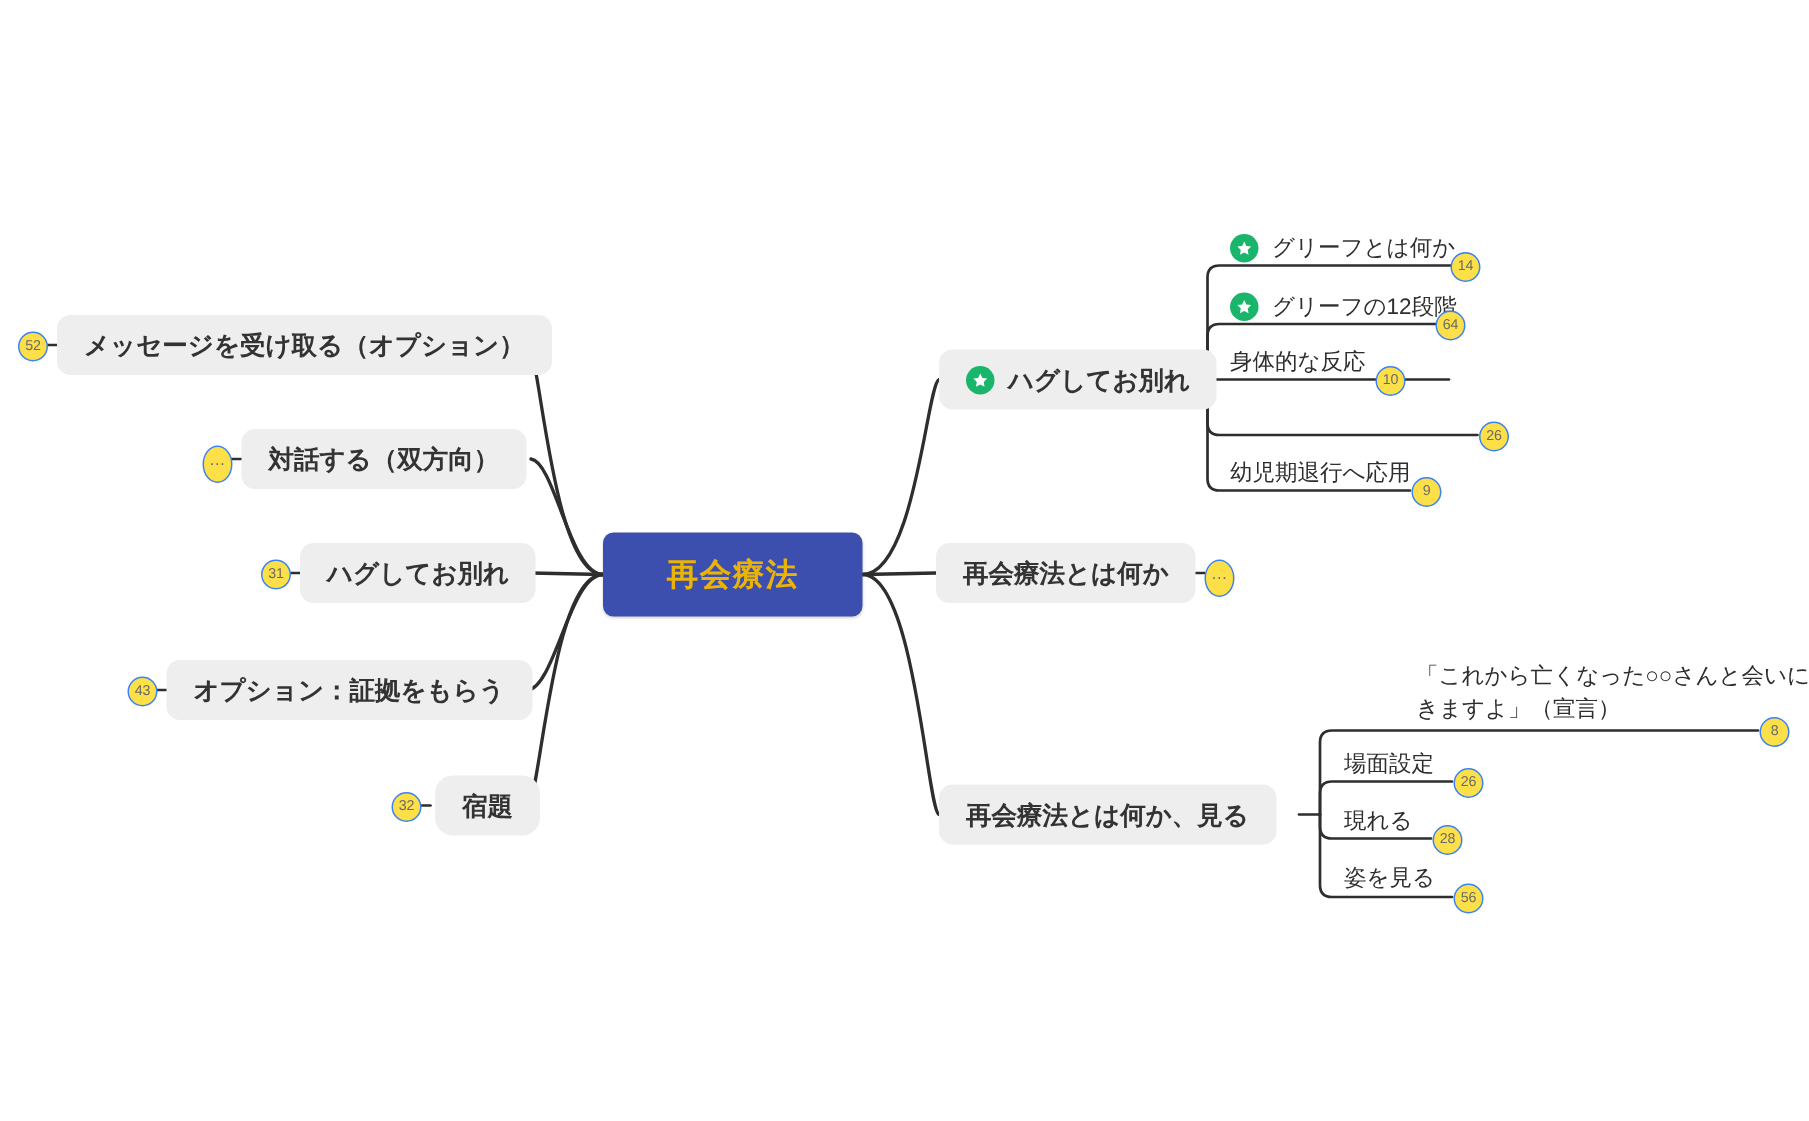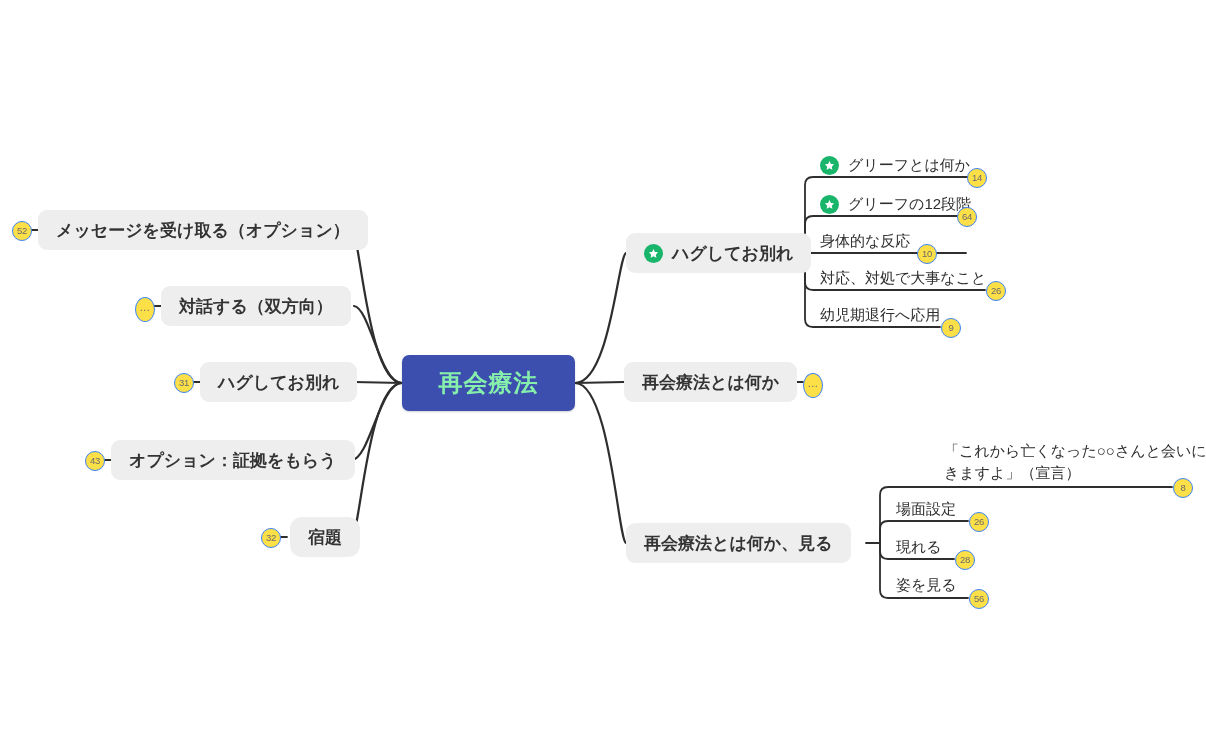--- a/index.html
+++ b/index.html
@@ -31,23 +31,23 @@
   .node {
     position: absolute;
     box-sizing: border-box;
     display: flex;
     align-items: center;
     white-space: nowrap;
   }
   
   .root-node {
     background: #3c4fae;
-    color: #86efac;
+    color: #eab308;
     font-weight: bold;
-    font-size: 24px;
+    font-size: 21px;
     letter-spacing: 1px;
     border-radius: 7px;
     padding: 0 22px;
     height: 56px;
     justify-content: center;
     box-shadow: 0 1px 2px rgba(0,0,0,0.18);
   }
   
   .pill {
     background: #eeeeee;
@@ -211,23 +211,20 @@
     </span>
     <span>グリーフの12段階</span>
   </div>
   <div class="count-badge" style="left:957px; top:207px;">64</div>
 
   <div class="node leaf" style="left:820px; top:228px;">
     <span>身体的な反応</span>
   </div>
   <div class="count-badge" style="left:917px; top:244px;">10</div>
 
-  <div class="node leaf" style="left:820px; top:265px;">
-    <span>対応、対処で大事なこと</span>
-  </div>
   <div class="count-badge" style="left:986px; top:281px;">26</div>
 
   <div class="node leaf" style="left:820px; top:302px;">
     <span>幼児期退行へ応用</span>
   </div>
   <div class="count-badge" style="left:941px; top:318px;">9</div>
 
   <div class="node pill" style="left:624px; top:362px;">
     <span>再会療法とは何か</span>
   </div>

